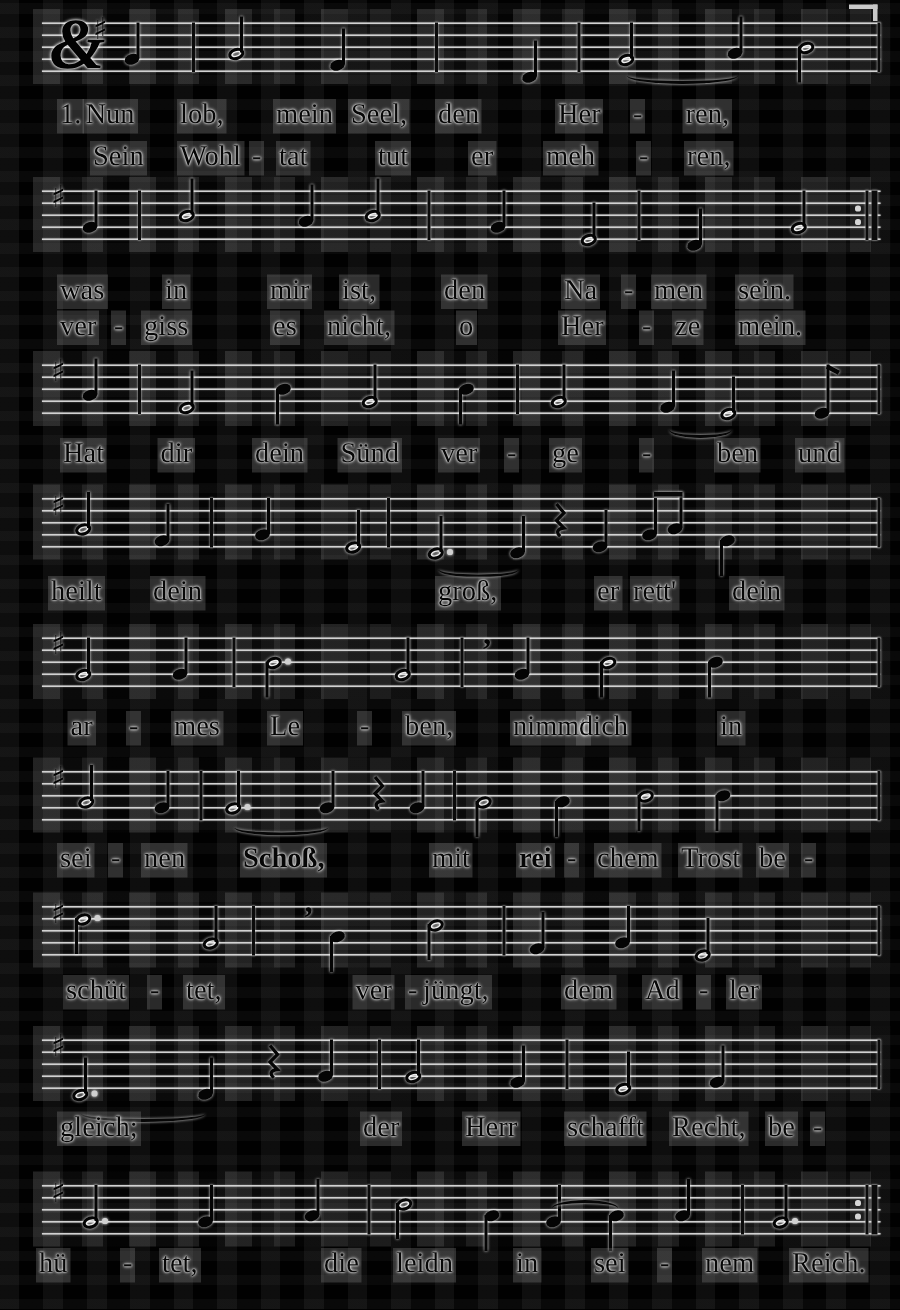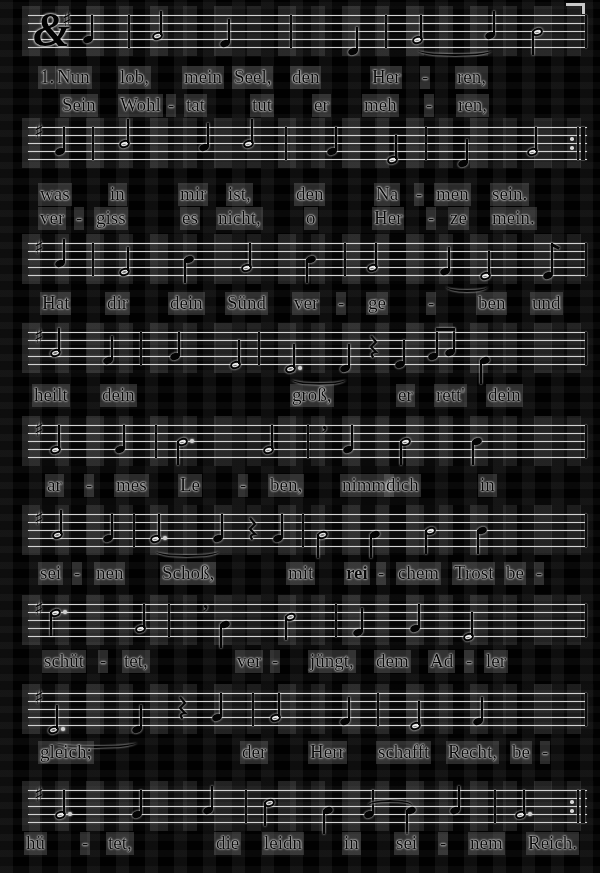--- a/index.html
+++ b/index.html
@@ -300,21 +300,21 @@
         </div>
         <div class="rest" style="left: 368px;"><svg width="10" height="23" viewBox="0 0 10 23">
             <path d="M3 1 L8 7 L3 12 L8 17 C3.5 17.5 2.5 20 5.5 22.5" fill="none" stroke="#050505" stroke-width="2.2"></path>
           </svg></div>
         <div class="slur b" style="left: 292px; width: 54px; top: 42px;"></div>
         <div class="lyr" style="top: 52px;">
           <span class="word" style="left: 32px;">heilt</span>
           <span class="word" style="left: 100px;">dein</span>
           <span class="word" style="left: 290px;">groß,</span>
           <span class="word" style="left: 396px;">er</span>
-          <span class="word" style="left: 434px;">rett'</span>
+          <span class="word" style="left: 420px;">rett'</span>
           <span class="word" style="left: 486px;">dein</span>
         </div>
       </div>
       <div class="sys" style="top: 425px;">
         <div class="sline" style="top: 0px;"></div>
         <div class="sline" style="top: 8px;"></div>
         <div class="sline" style="top: 16px;"></div>
         <div class="sline" style="top: 24px;"></div>
         <div class="sline" style="top: 32px;"></div>
         <div class="sharp" style="left: 34px;">♯</div>
@@ -411,21 +411,21 @@
           <div class="stem" style="left: 0px; top: 16px; height: 24px;"></div>
         </div>
         <div class="rest" style="left: 247px;"><svg width="10" height="23" viewBox="0 0 10 23">
             <path d="M3 1 L8 7 L3 12 L8 17 C3.5 17.5 2.5 20 5.5 22.5" fill="none" stroke="#050505" stroke-width="2.2"></path>
           </svg></div>
         <div class="slur b" style="left: 156px; width: 63px; top: 32px;"></div>
         <div class="lyr" style="top: 48px;">
           <span class="word" style="left: 38px;">sei</span>
           <span class="word" style="left: 72px;">-</span>
           <span class="word" style="left: 94px;">nen</span>
-          <span class="word" style="left: 160px;">Schoß,</span>
+          <span class="word" style="left: 160px; font-weight: bold;">Schoß,</span>
           <span class="word" style="left: 286px;">mit</span>
           <span class="word" style="left: 344px; font-weight: bold;">rei</span>
           <span class="word" style="left: 376px;">-</span>
           <span class="word" style="left: 396px;">chem</span>
           <span class="word" style="left: 452px;">Trost</span>
           <span class="word" style="left: 504px;">be</span>
           <span class="word" style="left: 534px;">-</span>
         </div>
       </div>
       <div class="sys" style="top: 604px;">
@@ -467,21 +467,21 @@
           <div class="head open" style="top: 28.5px;"></div>
           <div class="stem" style="left: 8px; top: 8px; height: 24px;"></div>
         </div>
         <div class="breath" style="left: 203px;">,</div>
         <div class="lyr" style="top: 46px;">
           <span class="word" style="left: 42px;">schüt</span>
           <span class="word" style="left: 98px;">-</span>
           <span class="word" style="left: 122px;">tet,</span>
           <span class="word" style="left: 235px;">ver</span>
           <span class="word" style="left: 270px;">-</span>
-          <span class="word" style="left: 308px;">jüngt,</span>
+          <span class="word" style="left: 280px;">jüngt,</span>
           <span class="word" style="left: 374px;">dem</span>
           <span class="word" style="left: 428px;">Ad</span>
           <span class="word" style="left: 464px;">-</span>
           <span class="word" style="left: 484px;">ler</span>
         </div>
       </div>
       <div class="sys" style="top: 693px;">
         <div class="sline" style="top: 0px;"></div>
         <div class="sline" style="top: 8px;"></div>
         <div class="sline" style="top: 16px;"></div>

